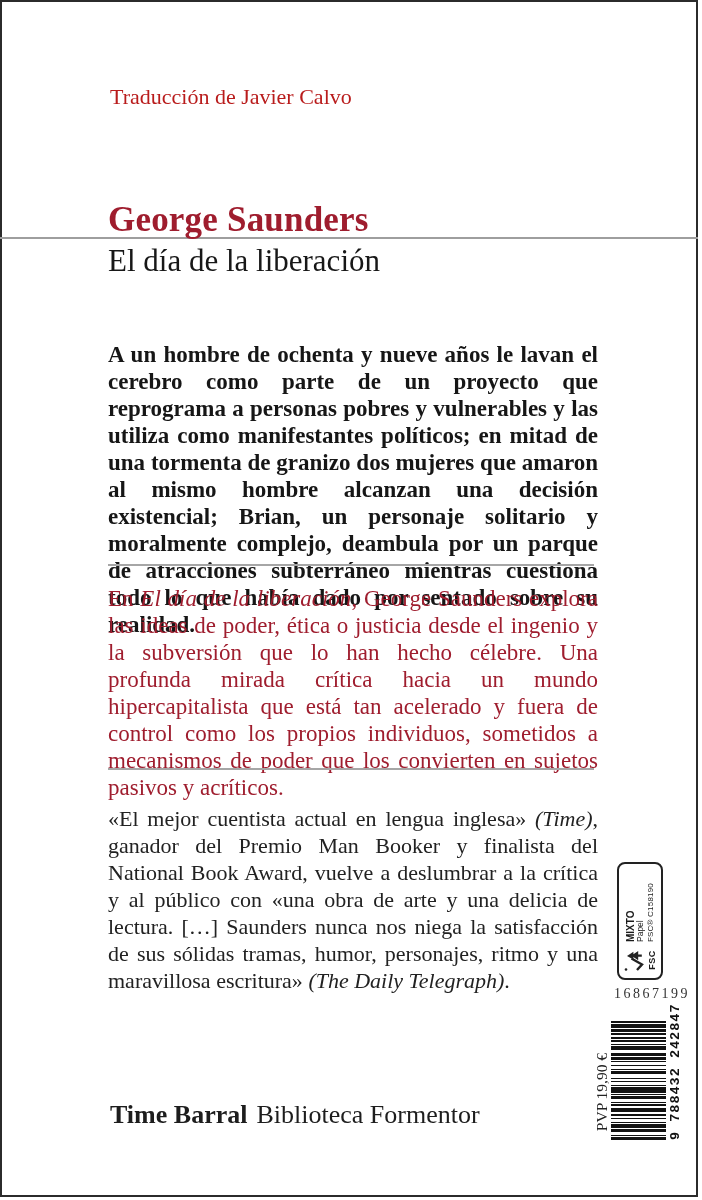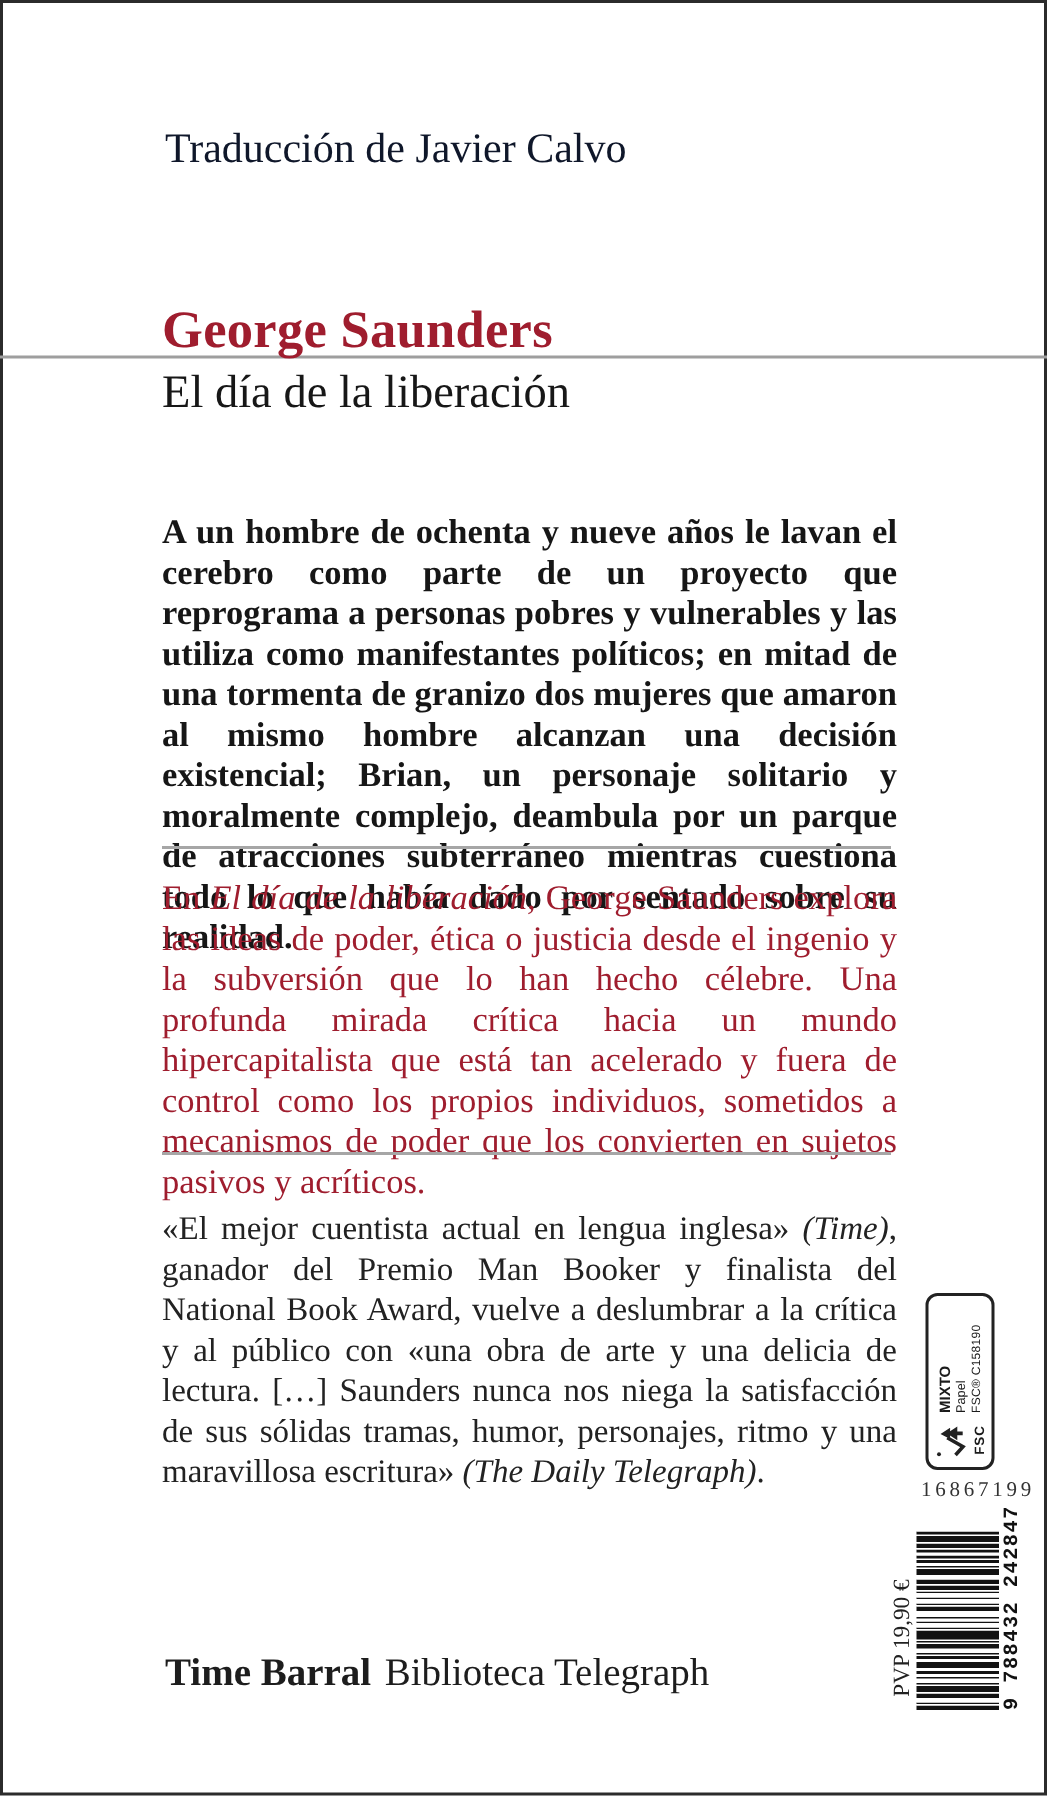--- a/index.html
+++ b/index.html
@@ -6,21 +6,21 @@
   body{
     width:702px;height:1200px;position:relative;background:#fff;
     font-family:"Liberation Serif","DejaVu Serif",serif;color:#1b1b1b;
     overflow:hidden;
   }
   .cover-border{
     position:absolute;left:0;top:0;width:698px;height:1197px;
     border:2px solid #2b2b2b;box-sizing:border-box;background:transparent;
   }
   .translator{
-    position:absolute;left:110px;top:84px;font-size:28px;color:#0f172a;
+    position:absolute;left:110px;top:84px;font-size:22px;color:#b91c1c;
   }
   .rule-full{
     position:absolute;left:0;top:237px;width:698px;height:2px;background:#9e9e9e;z-index:1;
   }
   .author{
     position:absolute;left:108px;top:200px;font-size:35px;font-weight:bold;
     color:var(--accent,#9f1d2e);z-index:2;letter-spacing:.2px;text-align:center;
   }
   .book-title{
     position:absolute;left:108px;top:243px;font-size:31px;color:#171717;z-index:2;
@@ -90,21 +90,21 @@
 
 <div class="rule-col r1"></div>
 
 <p class="para highlight"><span>En </span><i>El día de la liberación</i><span>, George Saunders explora las ideas de poder, ética o justicia desde el ingenio y la subversión que lo han hecho célebre. Una profunda mirada crítica hacia un mundo hipercapitalista que está tan acelerado y fuera de control como los propios individuos, sometidos a mecanismos de poder que los convierten en sujetos pasivos y acríticos.</span></p>
 
 <div class="rule-col r2"></div>
 
 <p class="para quote"><span>«El mejor cuentista actual en lengua inglesa» </span><i>(Time)</i><span>, ganador del Premio Man Booker y finalista del National Book Award, vuelve a deslumbrar a la crítica y al público con «una obra de arte y una delicia de lectura. […] Saunders nunca nos niega la satisfacción de sus sólidas tramas, humor, personajes, ritmo y una maravillosa escritura» </span><i>(The Daily Telegraph)</i><span>.</span></p>
 
 <div class="imprint">
-  <span class="pub">Time Barral</span><span>Biblioteca Telegraph</span>
+  <span class="pub">Time Barral</span><span>Biblioteca Formentor</span>
 </div>
 
 <div class="fsc-label">
   <div class="fsc-logo-col">
     <span>
       <svg width="24" height="22" viewBox="0 0 24 22">
         <circle cx="2.5" cy="3" r="1.3" fill="#222"></circle>
         <path d="M2 14 L7.5 19 L13.5 8.5" stroke="#222" stroke-width="2.4" fill="none"></path>
         <path d="M16 4 l4.2 6.4 h-2.4 l3.2 4.8 h-3.4 v3.6 h-2.4 v-3.6 h-3.4 l3.2 -4.8 h-2.4 z" fill="#222"></path>
       </svg>

